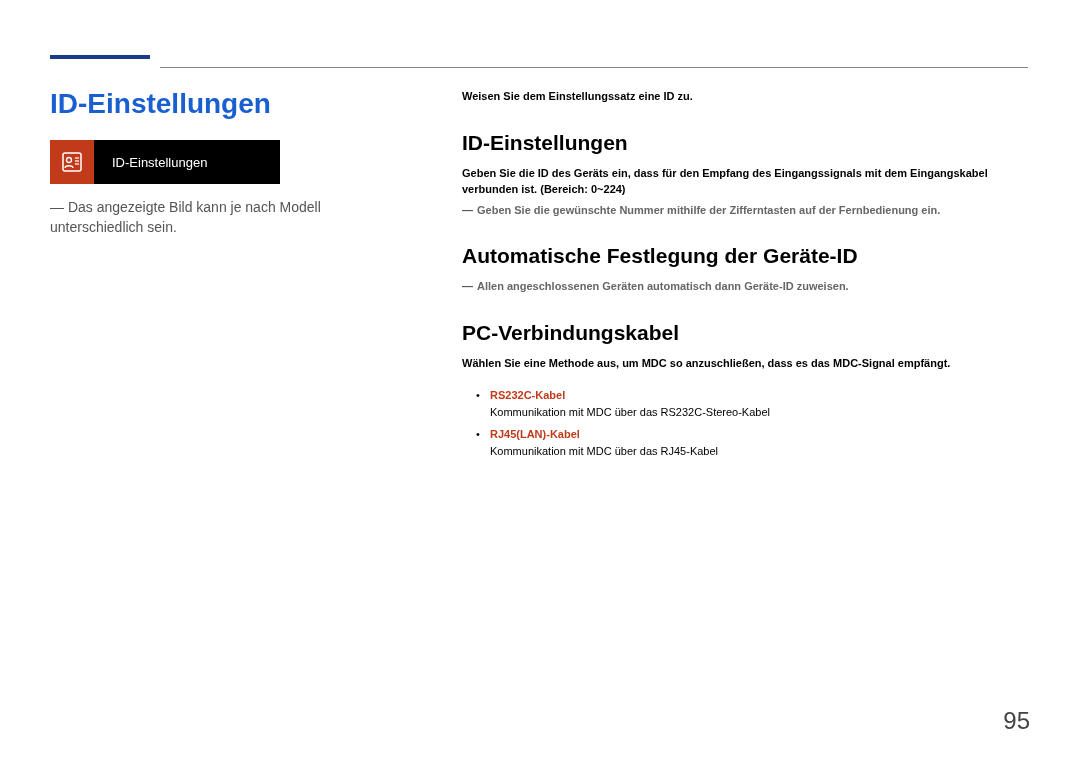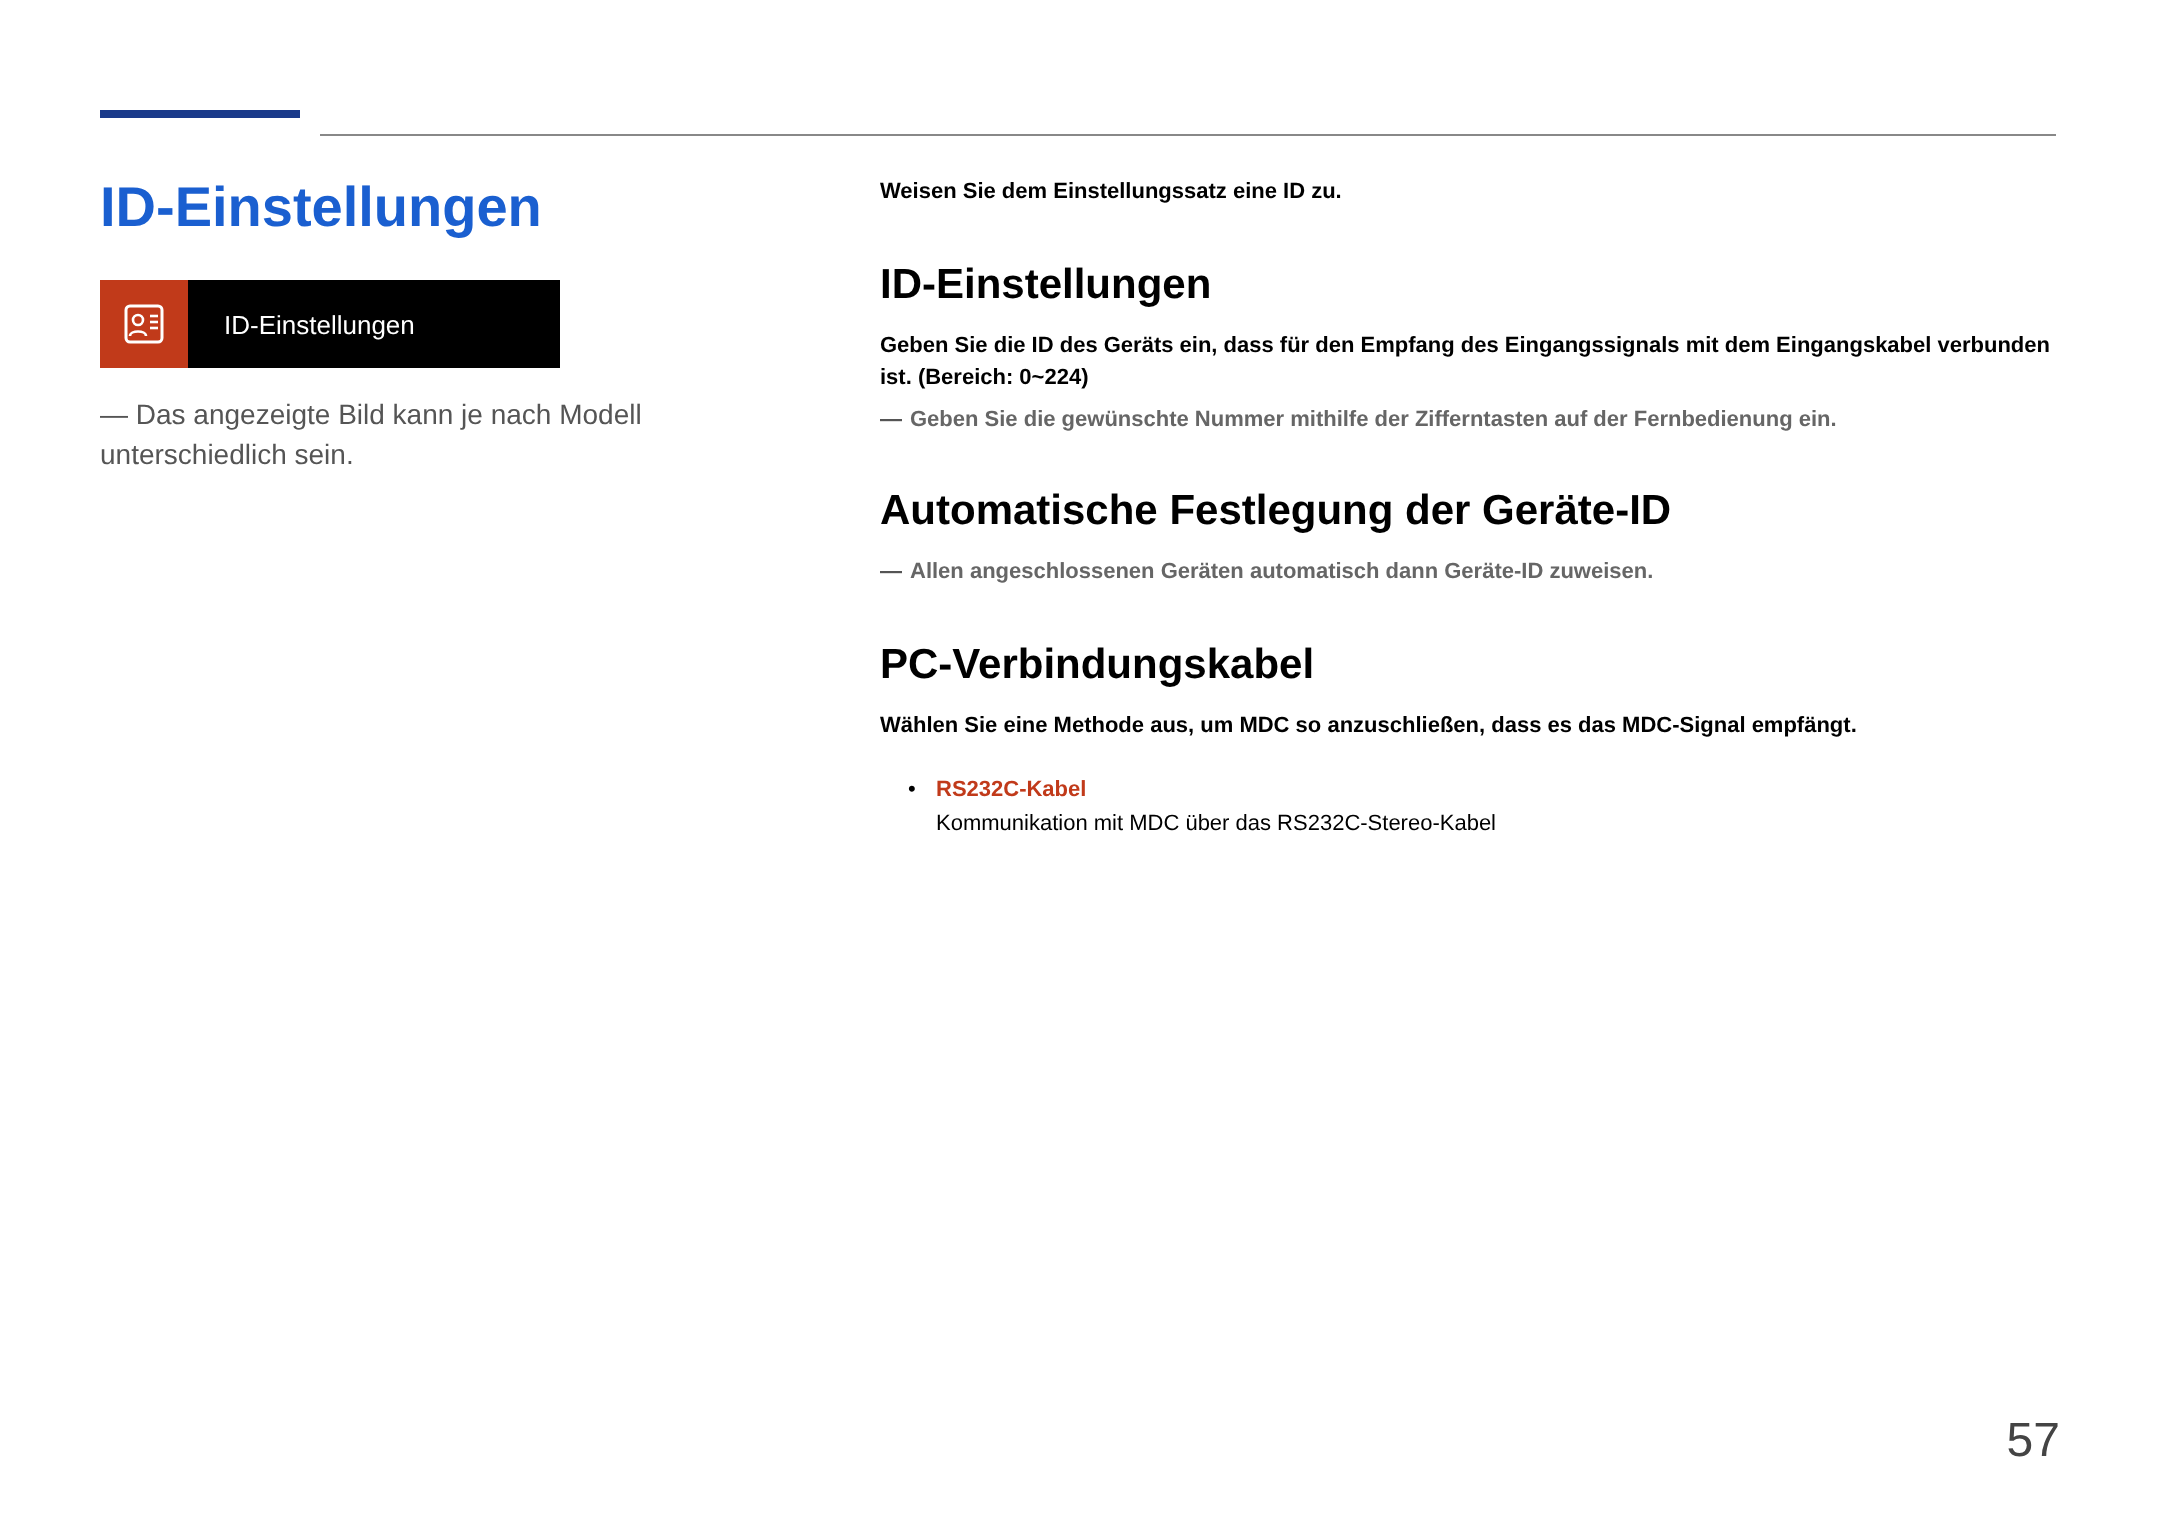--- a/index.html
+++ b/index.html
@@ -26,21 +26,21 @@
     position: absolute;
     top: 67px;
     left: 160px;
     right: 52px;
     height: 1px;
     background: #888;
   }
   .columns {
     display: flex;
     margin-top: 38px;
-    gap: 40px;
+    gap: 62px;
   }
   .left-col {
     width: 350px;
     flex-shrink: 0;
   }
   .right-col {
     flex: 1;
   }
   .h1-title {
     color: #1a5fd0;
@@ -191,18 +191,22 @@
       <h2 class="h2">Automatische Festlegung der Geräte-ID</h2>
       <p class="dash-note">Allen angeschlossenen Geräten automatisch dann Geräte-ID zuweisen.</p>
 
       <h2 class="h2">PC-Verbindungskabel</h2>
       <p>Wählen Sie eine Methode aus, um MDC so anzuschließen, dass es das MDC-Signal empfängt.</p>
       <ul class="bullet-list">
         <li>
           <span class="bullet-title">RS232C-Kabel</span>
           <span>Kommunikation mit MDC über das RS232C-Stereo-Kabel</span>
         </li>
+        <li>
+          <span class="bullet-title">RJ45(LAN)-Kabel</span>
+          <span>Kommunikation mit MDC über das RJ45-Kabel</span>
+        </li>
       </ul>
     </div>
   </div>
 
-  <div class="page-number">57</div>
+  <div class="page-number">95</div>
 </div>
 
 </body></html>

